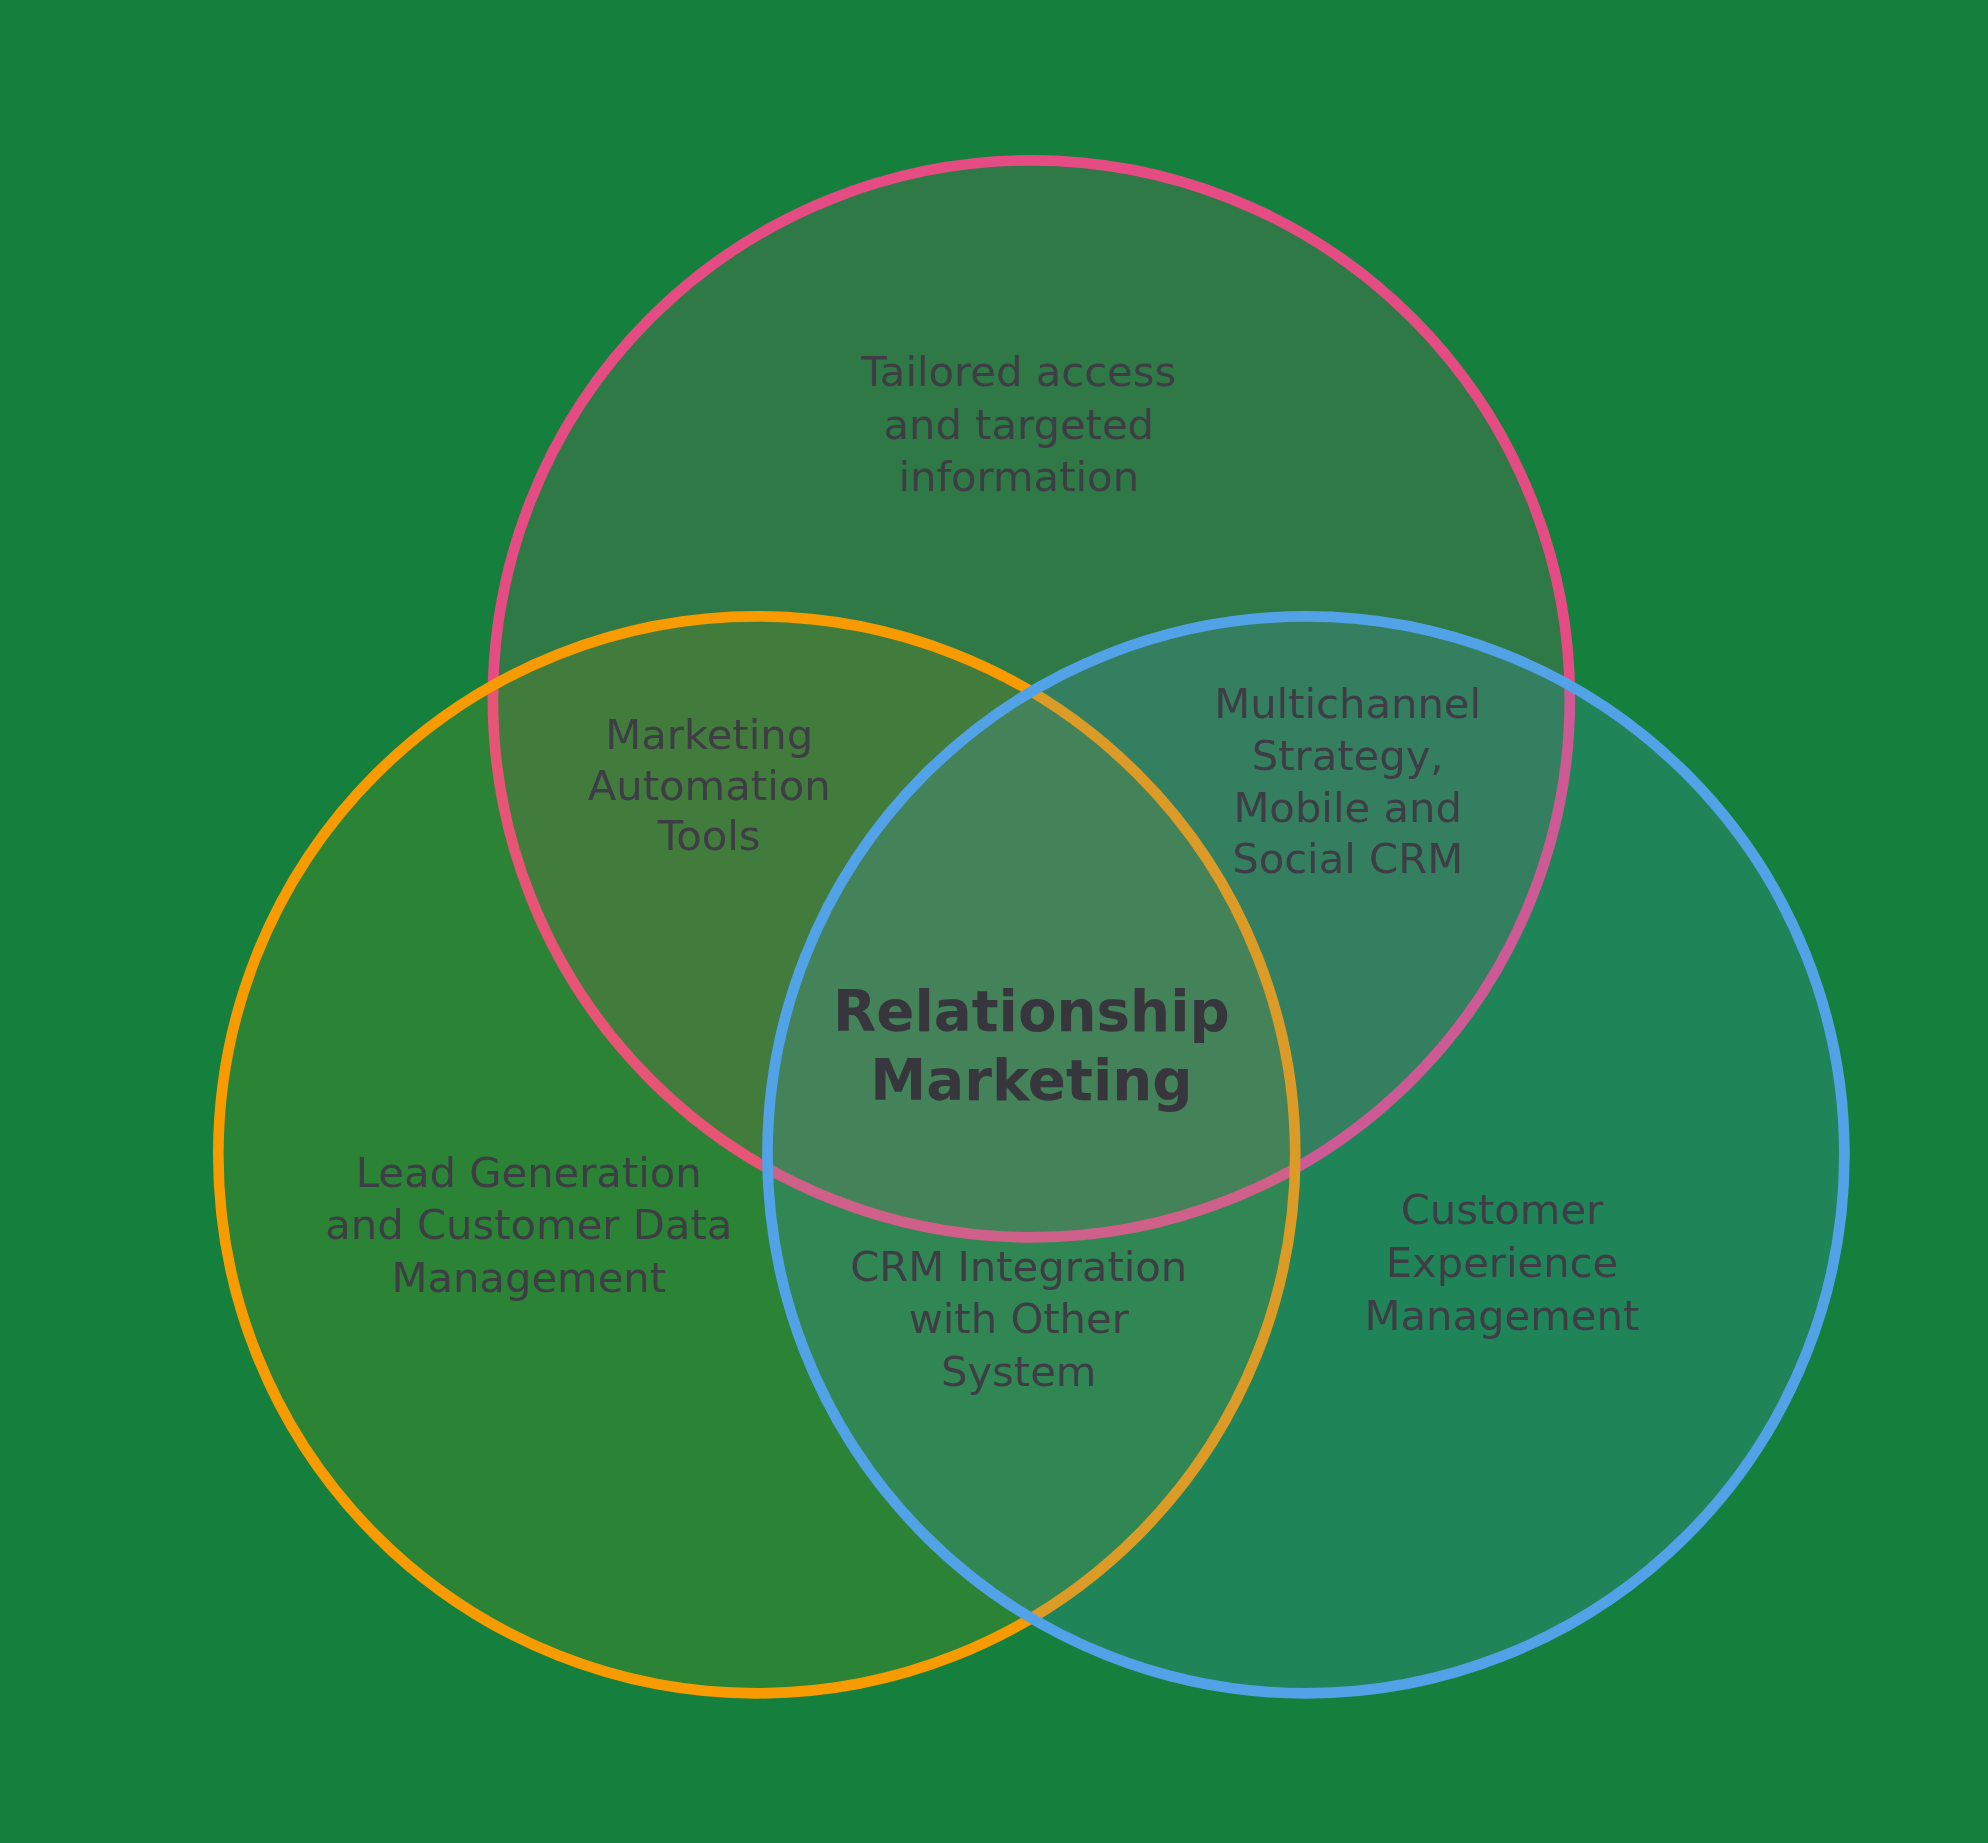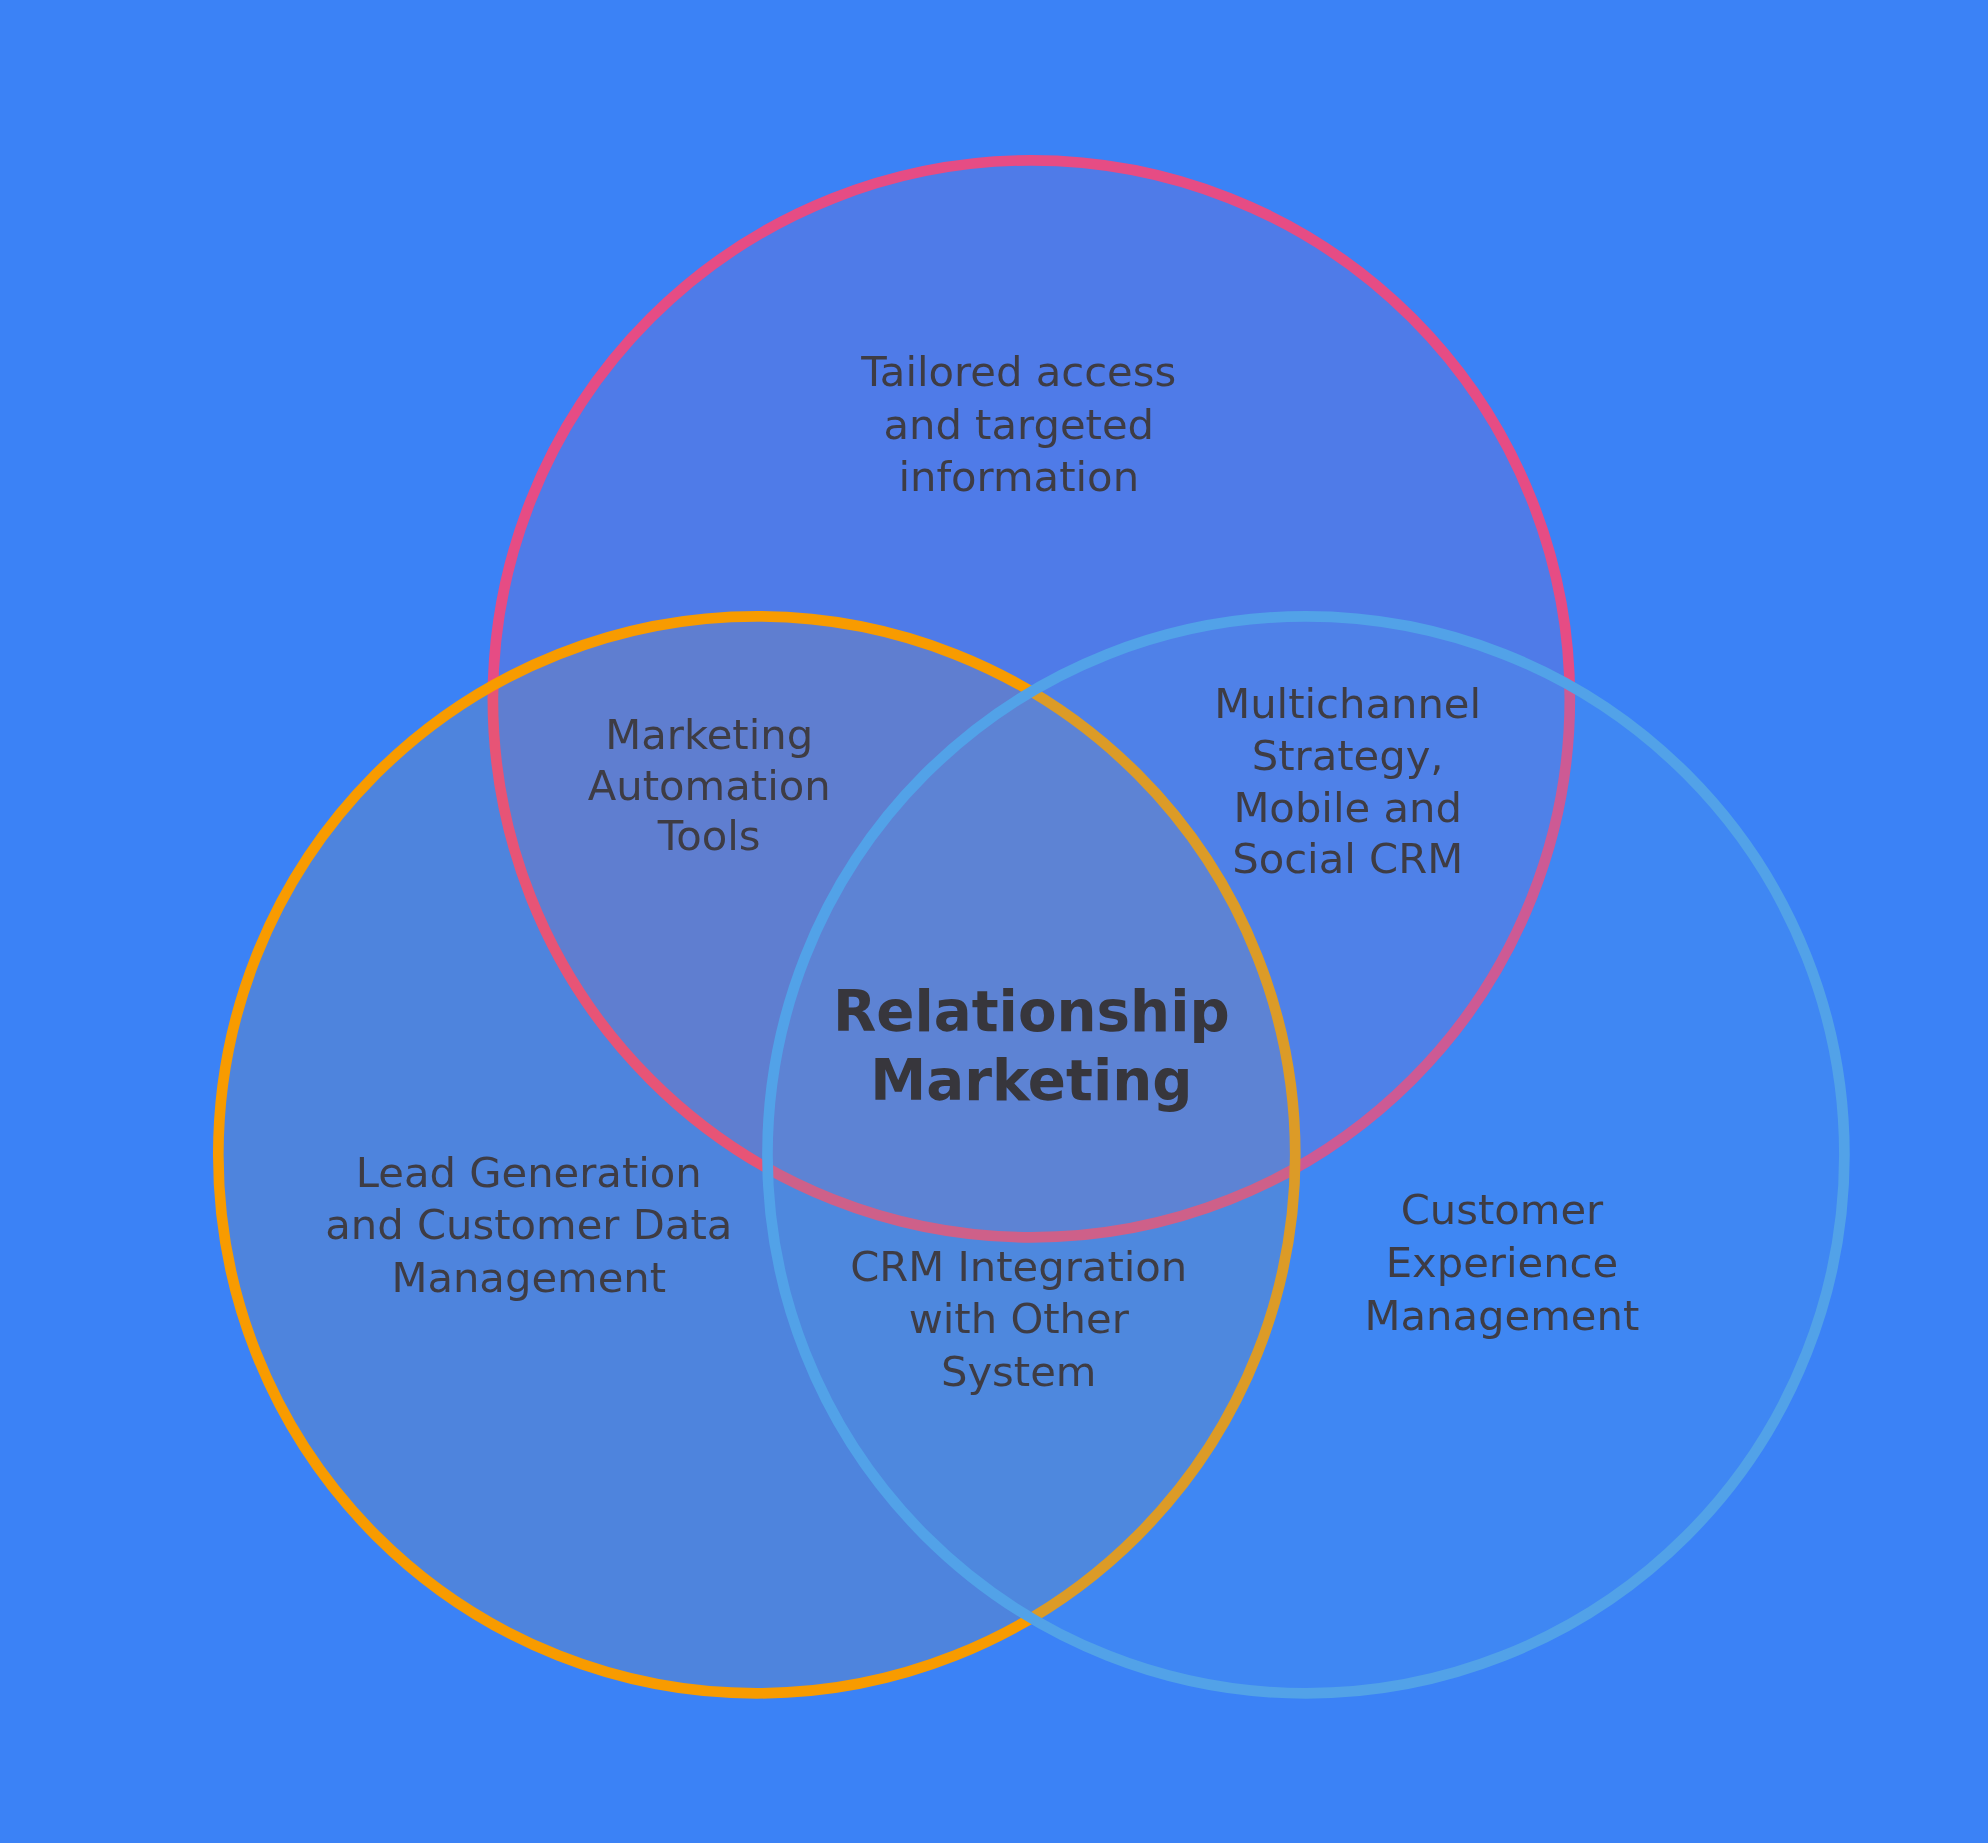--- a/index.html
+++ b/index.html
@@ -4,21 +4,21 @@
 <style>
   html, body {
     margin: 0;
     padding: 0;
     background: #eef0f4;
   }
   .stage {
     position: relative;
     width: 1988px;
     height: 1844px;
-    background: #3b82f6;
+    background: #15803d;
     overflow: hidden;
     font-family: "DejaVu Sans", "Liberation Sans", sans-serif;
   }
   svg { display: block; }
   .region-label {
     font-family: "DejaVu Sans", "Liberation Sans", sans-serif;
     font-size: 43px;
     font-weight: 400;
     fill: #3e3c44;
     text-anchor: middle;

